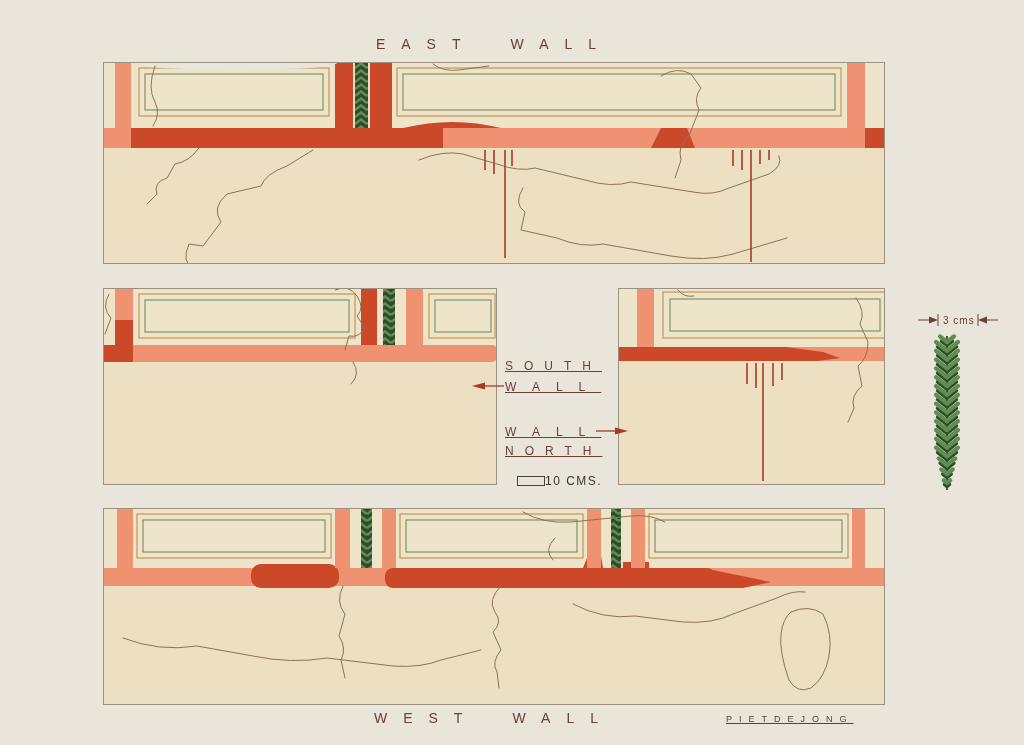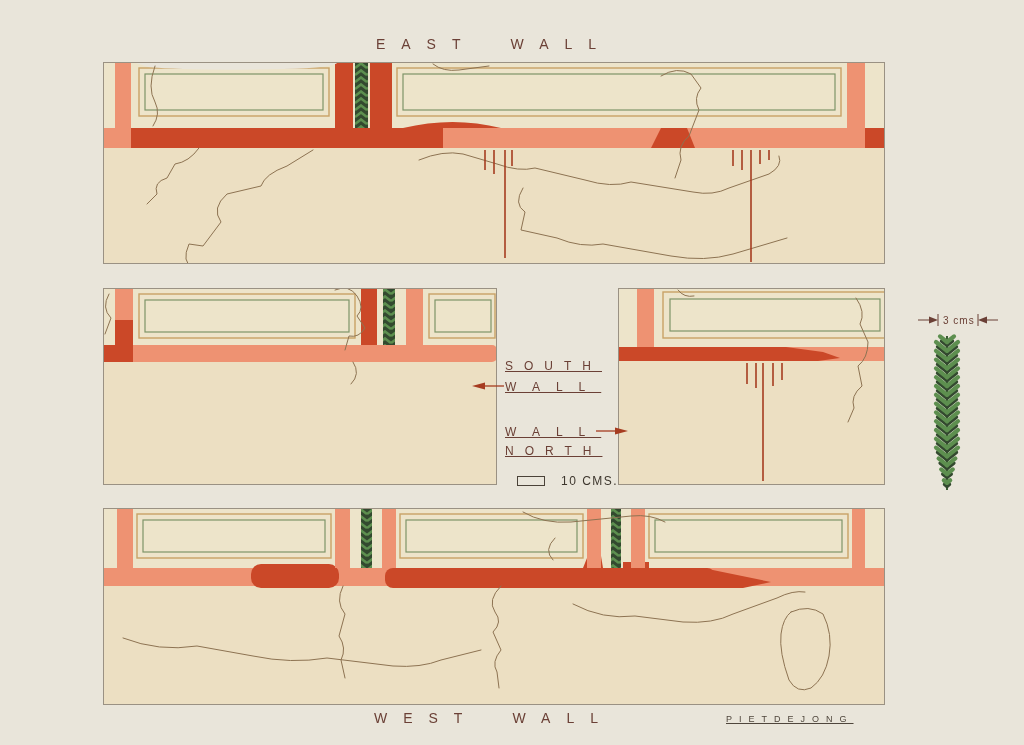--- a/index.html
+++ b/index.html
@@ -6,21 +6,21 @@
   body{width:1024px;height:745px;position:relative;overflow:hidden;
        background:var(--page-bg,#e9e5da);
        font-family:"Liberation Sans",sans-serif;}
   .abs{position:absolute;}
   .title{display:flex;gap:34px;justify-content:center;
          color:var(--text-maroon);font-size:14px;font-weight:400;}
   .title span{letter-spacing:16px;}
   .dirline{color:var(--text-maroon);font-size:12px;line-height:20px;text-decoration:underline;}
   .w5{letter-spacing:11px;}
   .w4{letter-spacing:16px;}
-  .scale-row{display:flex;align-items:center;gap:16px;justify-content:center;}
+  .scale-row{display:flex;align-items:center;gap:0;justify-content:center;}
   .scale-box{width:26px;height:8px;border:1.5px solid #4a4238;background:var(--page-bg);}
   .scale-text{font-size:12px;letter-spacing:1.5px;color:#3d362d;}
   .sig{color:var(--signature);font-size:9px;letter-spacing:7px;text-decoration:underline;}
   svg{display:block;}
   .fs{fill:var(--salmon);} .fv{fill:var(--vermillion);}
   .fc{fill:var(--panel-cream);} .fp{fill:var(--plaster);}
   .fbg{fill:var(--page-bg);}
   .st{stroke:var(--tan-line);fill:none;stroke-width:1.4;}
   .sg{stroke:var(--green-line);fill:none;stroke-width:1.2;}
   .so{stroke:var(--outline);fill:none;stroke-width:1;stroke-linejoin:round;stroke-linecap:round;}

